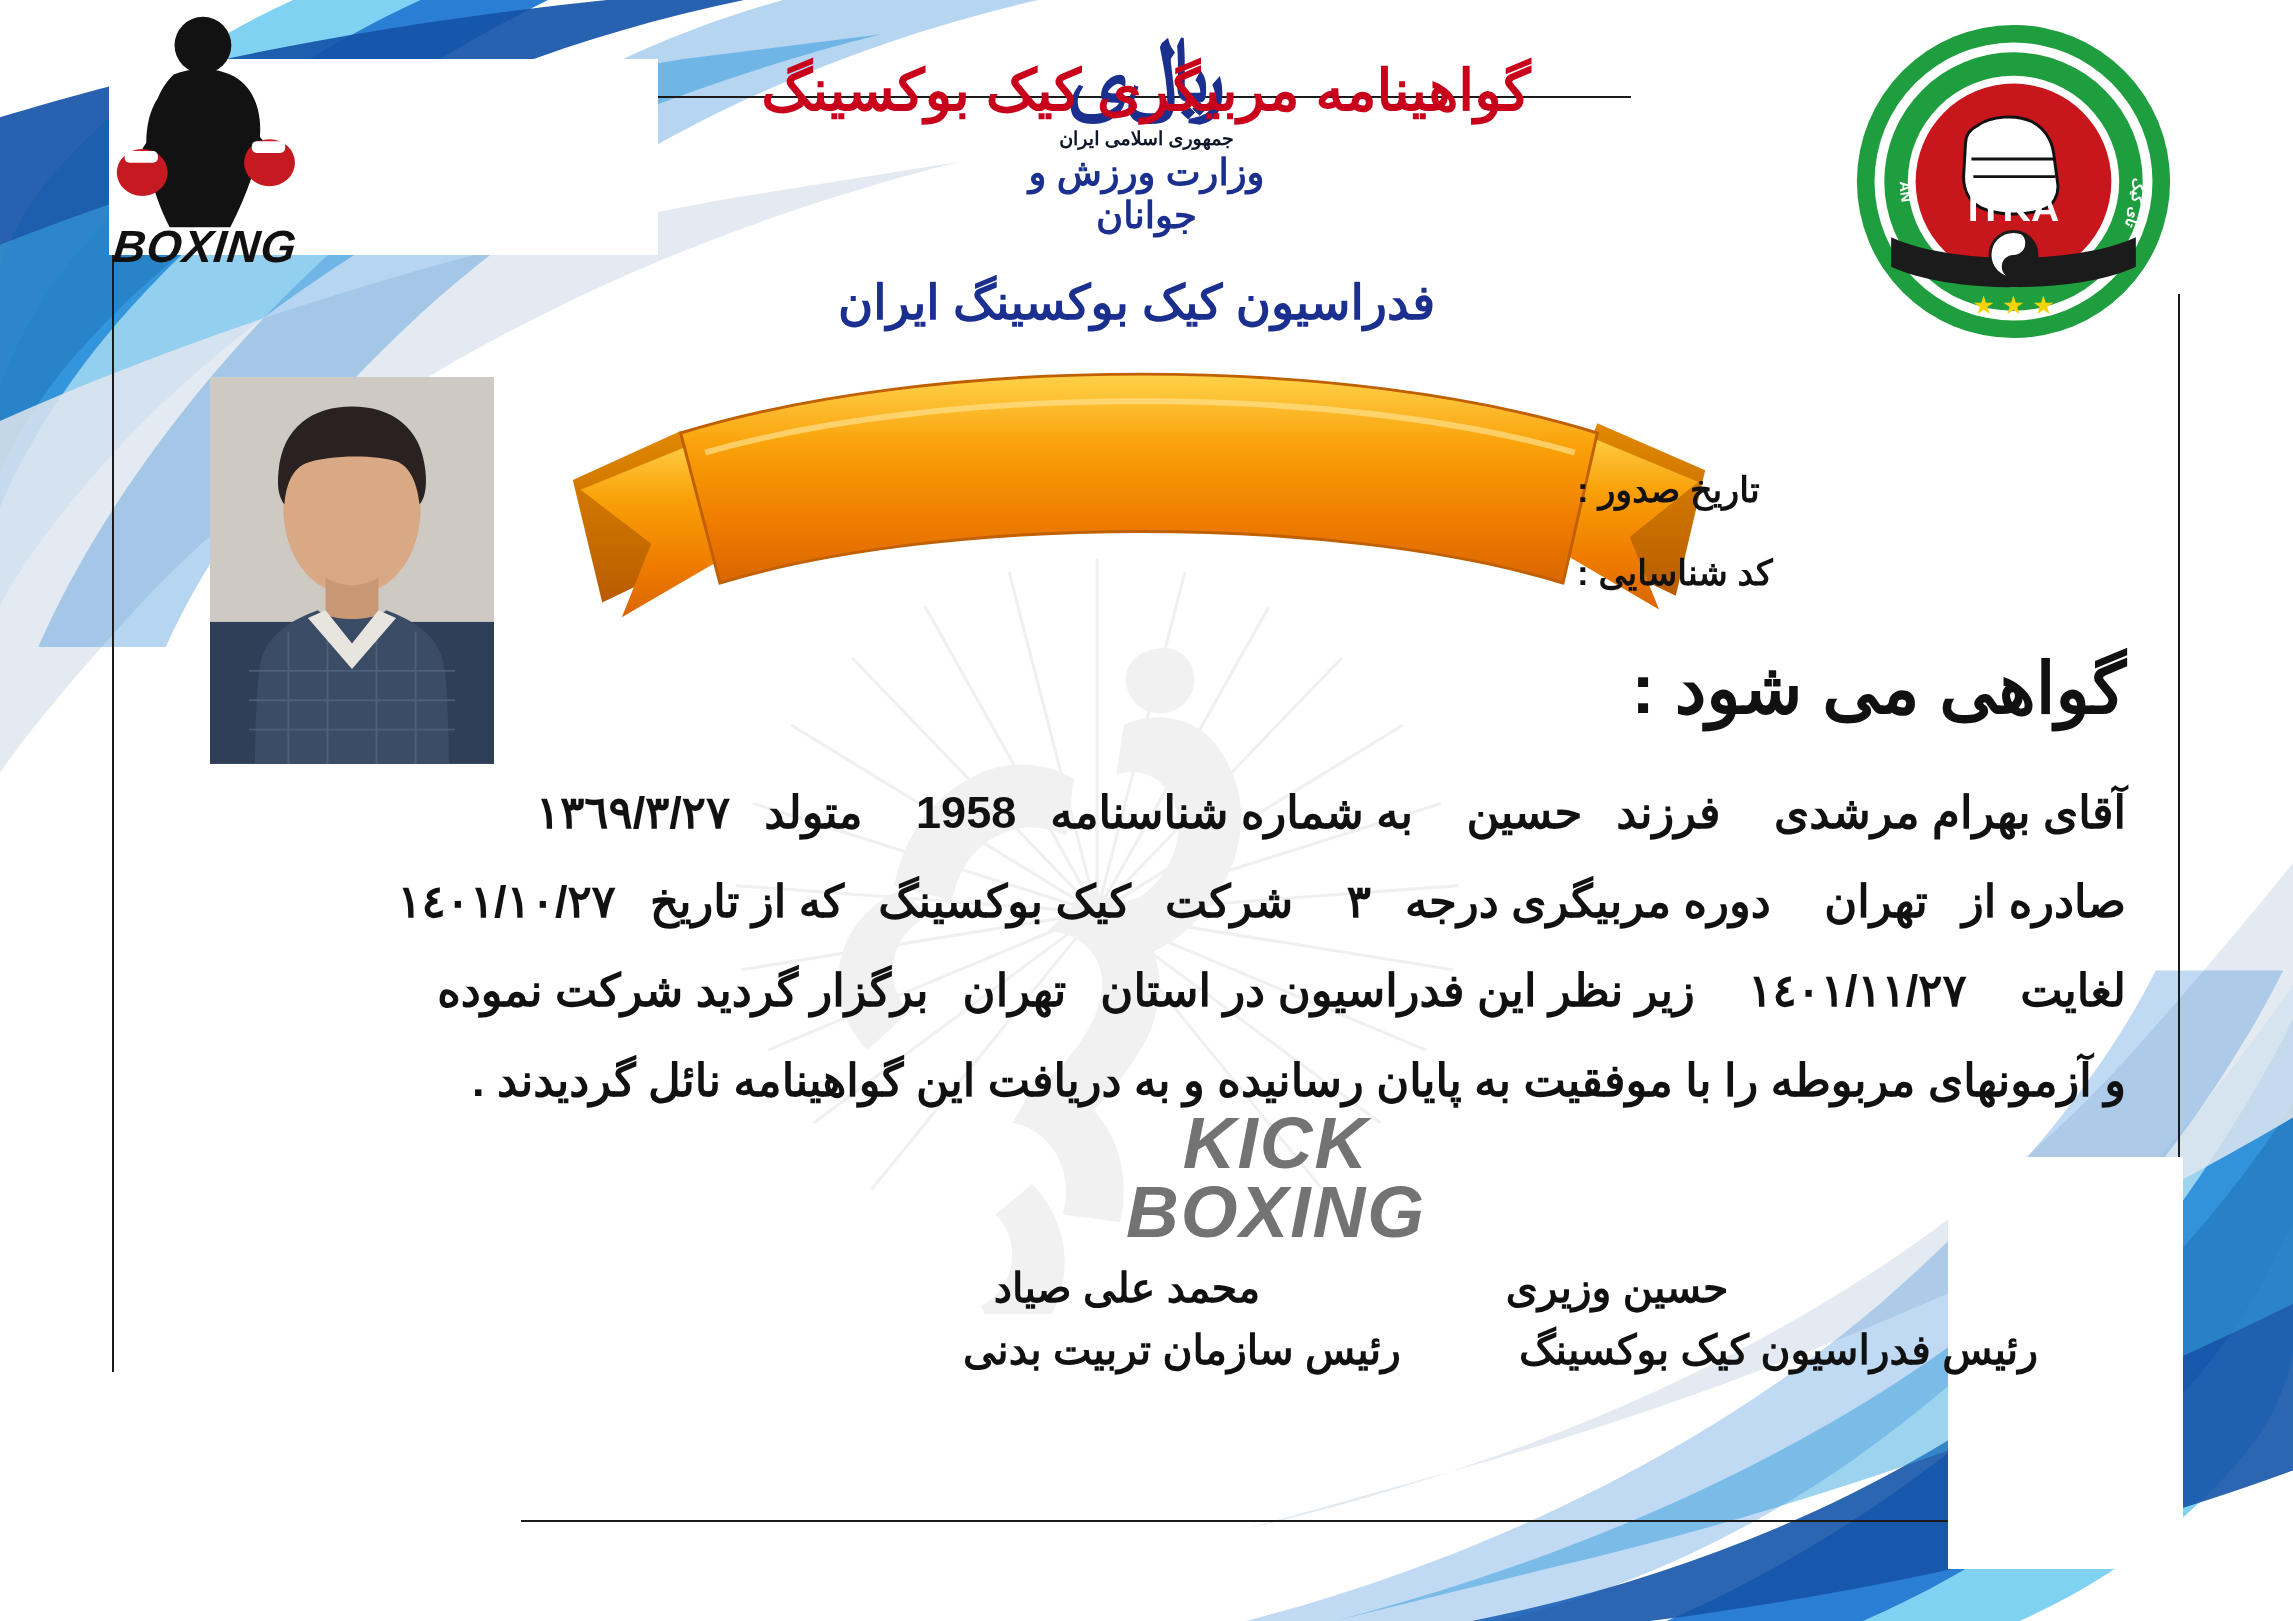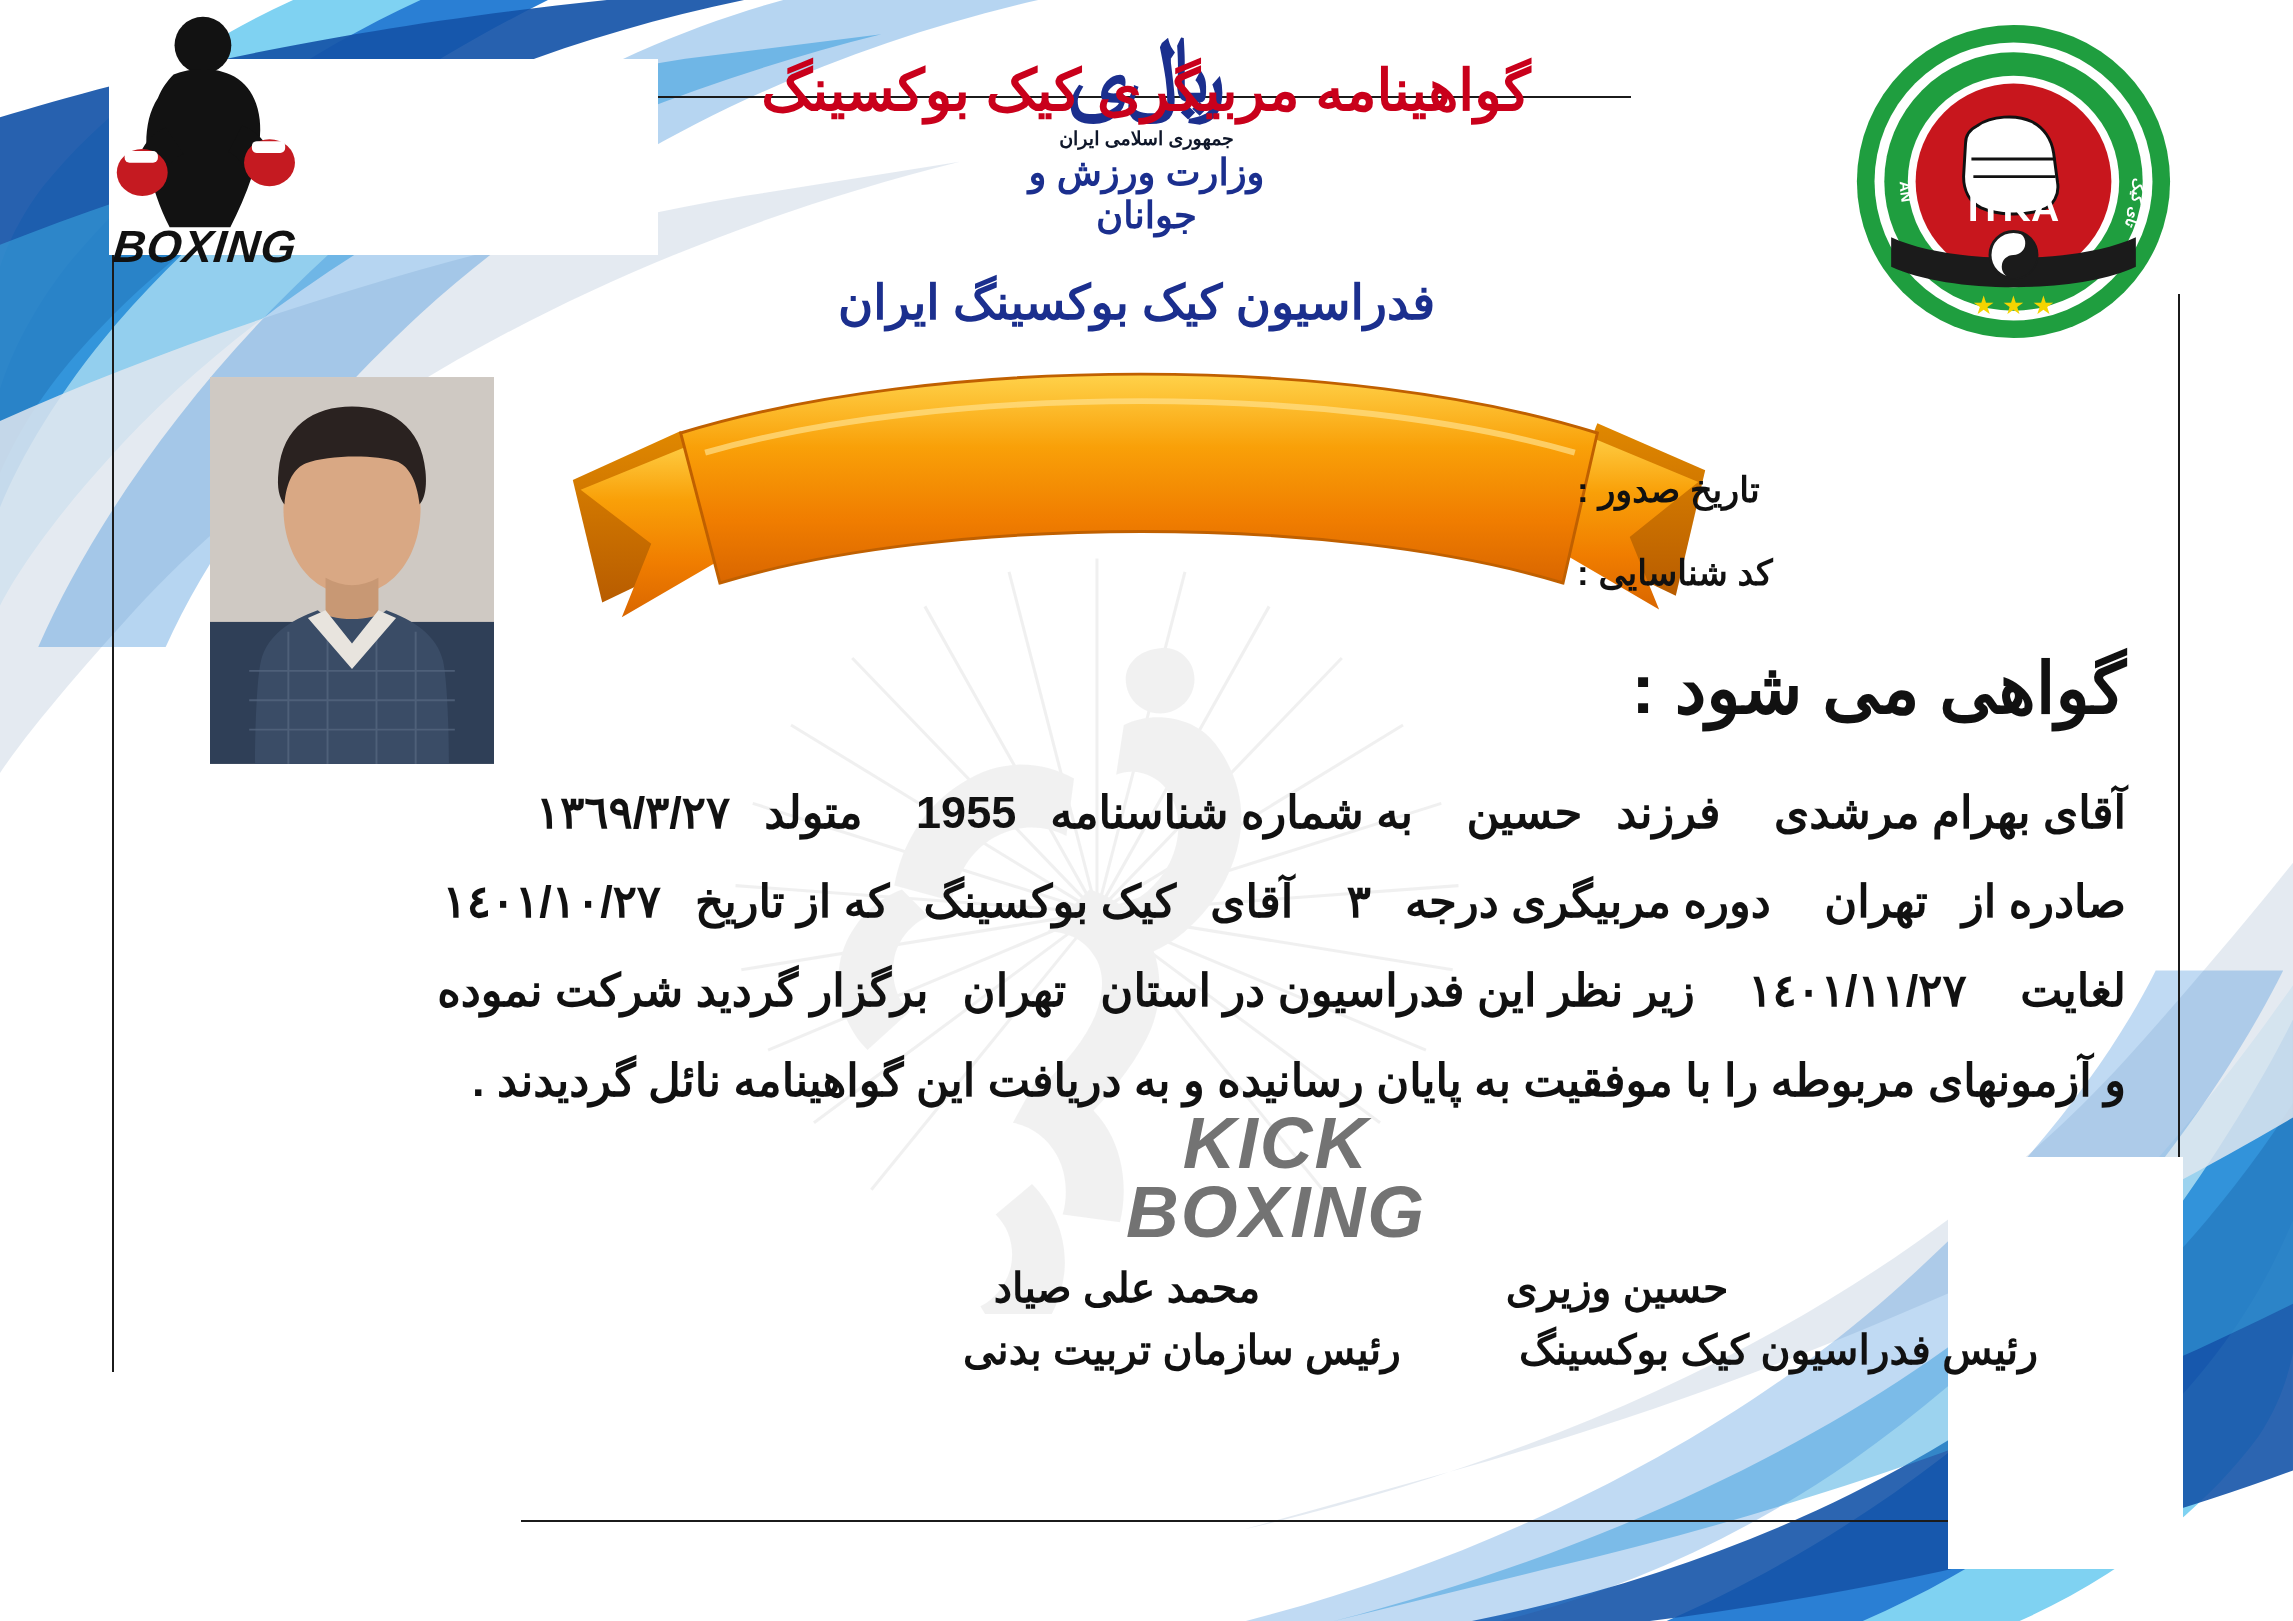--- a/index.html
+++ b/index.html
@@ -435,30 +435,30 @@
   </div>
 
   <div class="cert-heading">گواهی می شود :</div>
 
   <div class="body-text">
     <p>
       <span>آقای بهرام  مرشدی</span><span class="spacer"></span>
       <span>فرزند</span><span class="spacer-sm"></span>
       <span>حسین</span><span class="spacer"></span>
       <span>به شماره شناسنامه</span><span class="spacer-sm"></span>
-      <span>1955</span><span class="spacer"></span>
+      <span>1958</span><span class="spacer"></span>
       <span>متولد</span><span class="spacer-sm"></span>
       <span>١٣٦٩/٣/٢٧</span>
     </p>
     <p>
       <span>صادره از</span><span class="spacer-sm"></span>
       <span>تهران</span><span class="spacer"></span>
       <span>دوره مربیگری  درجه</span><span class="spacer-sm"></span>
       <span>٣</span><span class="spacer"></span>
-      <span>آقای</span><span class="spacer-sm"></span>
+      <span>شرکت</span><span class="spacer-sm"></span>
       <span>کیک بوکسینگ</span><span class="spacer-sm"></span>
       <span>که از تاریخ</span><span class="spacer-sm"></span>
       <span>١٤٠١/١٠/٢٧</span>
     </p>
     <p>
       <span>لغایت</span><span class="spacer"></span>
       <span>١٤٠١/١١/٢٧</span><span class="spacer"></span>
       <span>زیر نظر این فدراسیون  در استان</span><span class="spacer-sm"></span>
       <span>تهران</span><span class="spacer-sm"></span>
       <span>برگزار  گردید  شرکت نموده</span>

